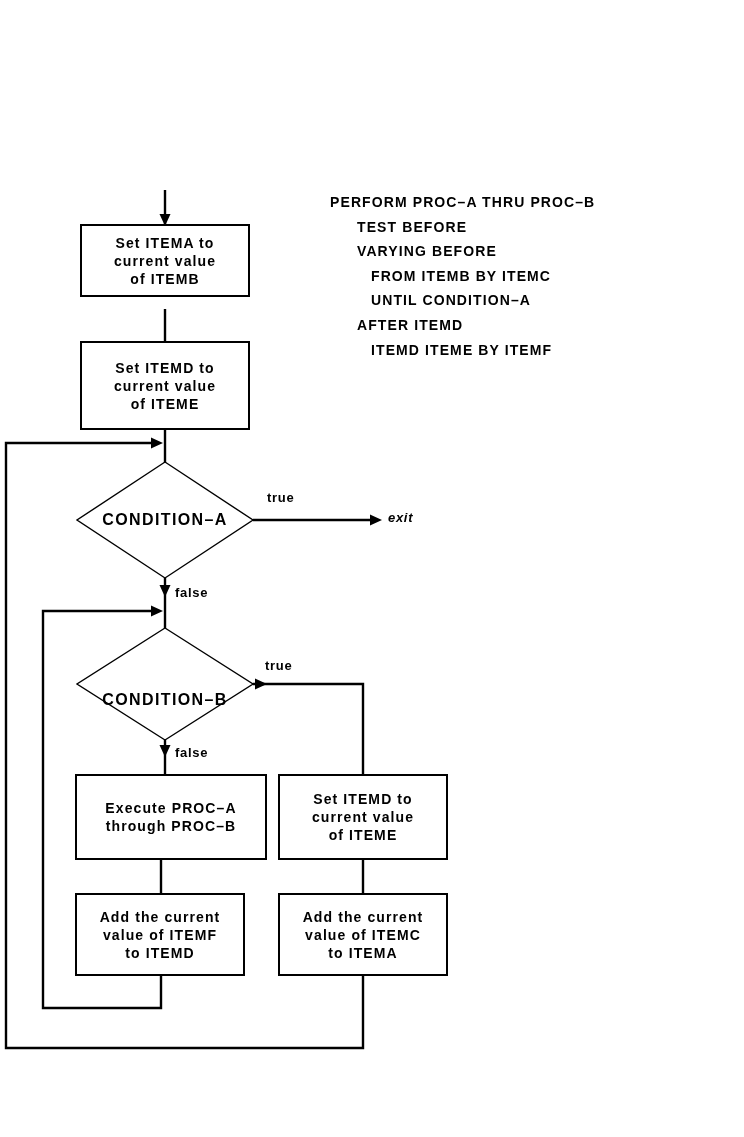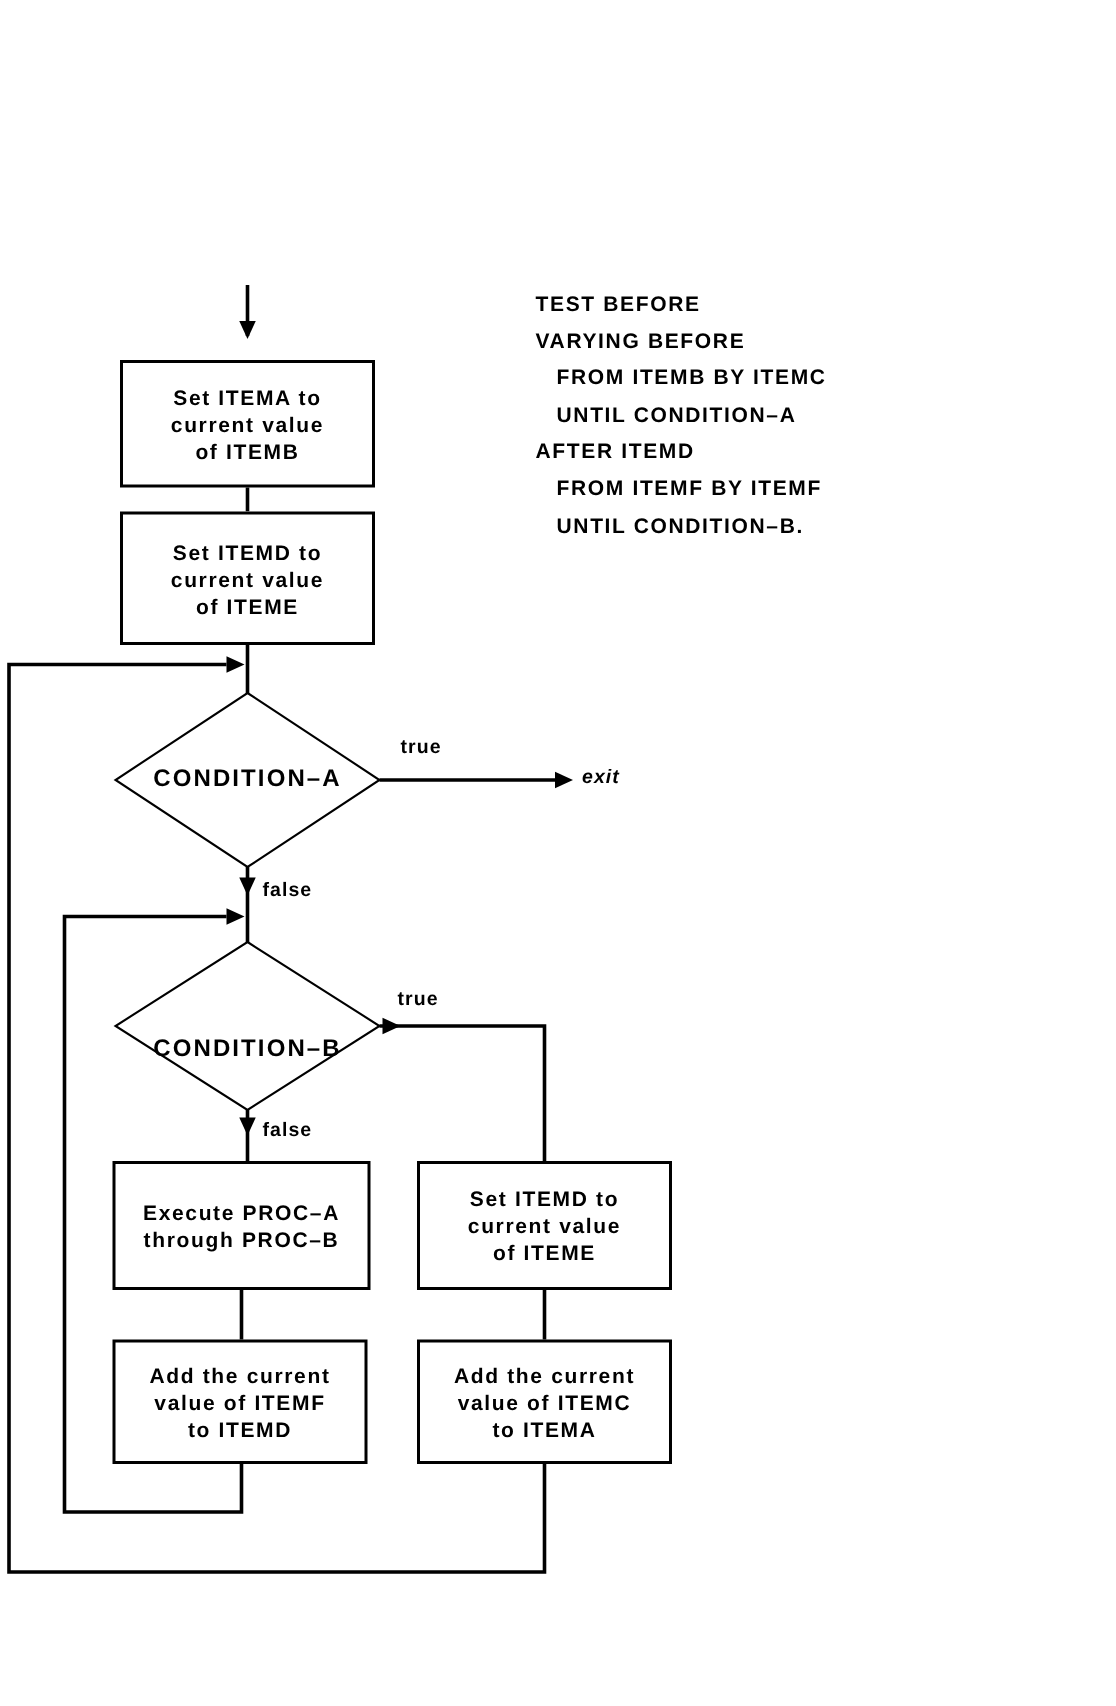--- a/index.html
+++ b/index.html
@@ -21,23 +21,23 @@
     display: flex;
     align-items: center;
     justify-content: center;
     text-align: center;
     white-space: pre-line;
     font-size: 14px;
     font-weight: bold;
     line-height: 18px;
     letter-spacing: 1.1px;
   }
-  .box1 { left: 80px;  top: 240px; width: 170px; height: 85px; }
+  .box1 { left: 80px;  top: 224px; width: 170px; height: 73px; }
   .box2 { left: 80px;  top: 341px; width: 170px; height: 89px; }
-  .box3 { left: 75px;  top: 774px; width: 172px; height: 86px; }
+  .box3 { left: 75px;  top: 774px; width: 192px; height: 86px; }
   .box4 { left: 75px;  top: 893px; width: 170px; height: 83px; }
   .box5 { left: 278px; top: 774px; width: 170px; height: 86px; }
   .box6 { left: 278px; top: 893px; width: 170px; height: 83px; }
   .dlabel {
     position: absolute;
     transform: translate(-50%, -50%);
     font-size: 16px;
     font-weight: bold;
     letter-spacing: 1.4px;
     white-space: nowrap;
@@ -134,24 +134,24 @@
   <div class="dlabel dlabel-a">CONDITION–A</div>
   <div class="dlabel dlabel-b">CONDITION–B</div>
 
   <div class="elabel elabel-true1">true</div>
   <div class="elabel elabel-exit">exit</div>
   <div class="elabel elabel-false1">false</div>
   <div class="elabel elabel-true2">true</div>
   <div class="elabel elabel-false2">false</div>
 
   <div class="code">
+    <div class="cl">PERFORM PROC–A THRU PROC–B</div>
     <div class="cl i1">TEST BEFORE</div>
     <div class="cl i1">VARYING BEFORE</div>
     <div class="cl i2">FROM ITEMB BY ITEMC</div>
     <div class="cl i2">UNTIL CONDITION–A</div>
     <div class="cl i1">AFTER ITEMD</div>
-    <div class="cl i2">FROM ITEMF BY ITEMF</div>
-    <div class="cl i2">UNTIL CONDITION–B.</div>
+    <div class="cl i2">ITEMD ITEME BY ITEMF</div>
   </div>
 
   <div class="caption">ZK–6159–GE</div>
 
 </div>
 
 </body></html>

